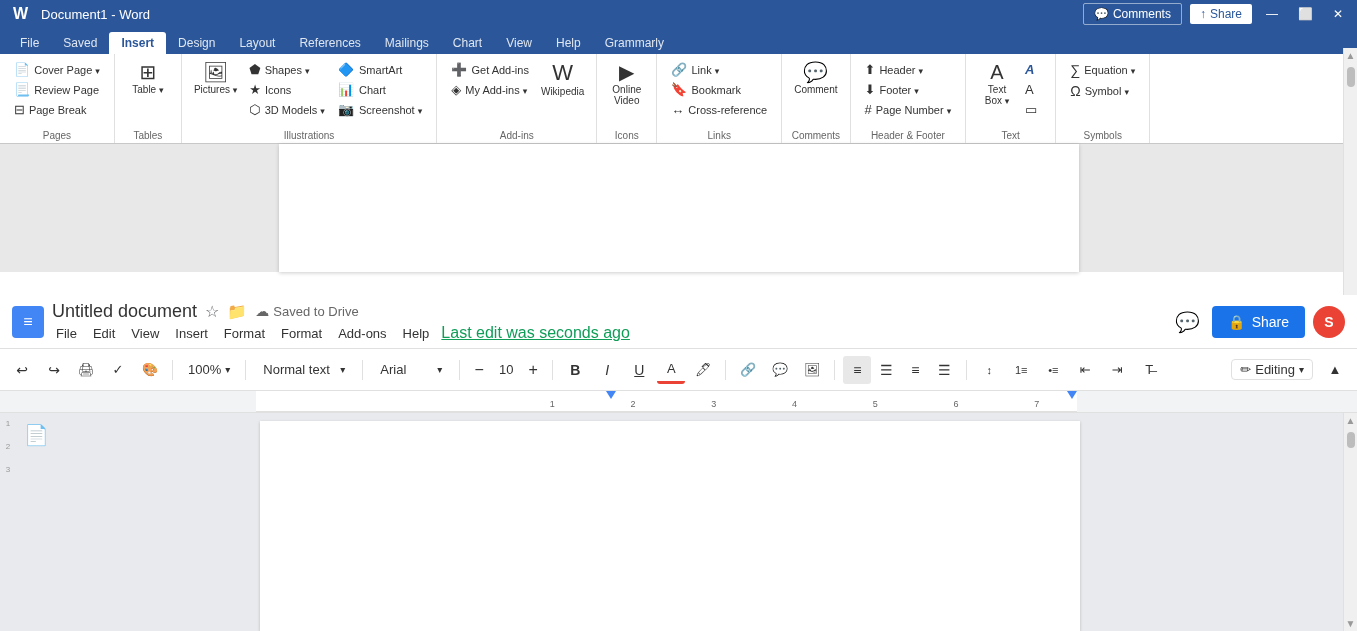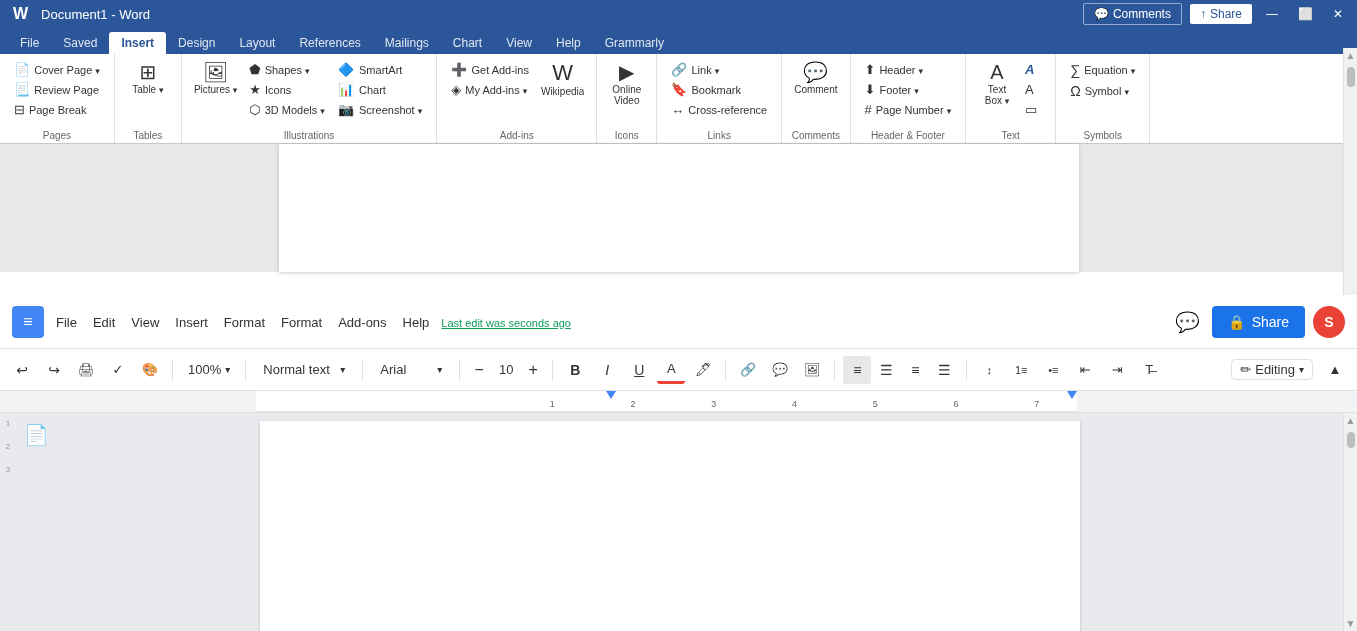--- a/index.html
+++ b/index.html
@@ -169,21 +169,21 @@
     .gdocs-doc-title { font-size: 18px; color: #333; font-weight: 400; }
     .gdocs-subtitle-row { display: flex; align-items: center; gap: 8px; margin-top: 2px; }
     .gdocs-menu-item {
       font-size: 13px;
       color: #333;
       cursor: pointer;
       padding: 2px 4px;
       border-radius: 2px;
     }
     .saved-text { font-size: 13px; color: #666; display: flex; align-items: center; gap: 4px; }
-    .last-edit-text { font-size: 11px; color: #0f9d58; text-decoration: underline; cursor: pointer; }
+    .last-edit-text { font-size: 16px; color: #0f9d58; text-decoration: underline; cursor: pointer; }
     .gdocs-titlebar-right { display: flex; align-items: center; gap: 8px; }
     .gdocs-comments-btn {
       background: transparent;
       border: none;
       cursor: pointer;
       font-size: 20px;
       color: #5f6368;
       padding: 4px;
     }
     .gdocs-share-btn {
@@ -628,20 +628,29 @@
 
 </div>
 
 <div class="gdocs-section">
 
   <div class="gdocs-titlebar">
     <div class="gdocs-logo">
       <span>≡</span>
     </div>
     <div class="gdocs-title-area">
+      <div style="display:flex; align-items:center; gap:8px;">
+        <span class="gdocs-doc-title">Untitled document</span>
+        <span style="font-size:16px; color:#5f6368; cursor:pointer;">☆</span>
+        <span style="font-size:16px; color:#5f6368; cursor:pointer;">📁</span>
+        <span class="saved-text">
+          <span style="font-size:14px;">☁</span>
+          <span>Saved to Drive</span>
+        </span>
+      </div>
       <div class="gdocs-subtitle-row">
         <span class="gdocs-menu-item">File</span>
         <span class="gdocs-menu-item">Edit</span>
         <span class="gdocs-menu-item">View</span>
         <span class="gdocs-menu-item">Insert</span>
         <span class="gdocs-menu-item">Format</span>
         <span class="gdocs-menu-item">Format</span>
         <span class="gdocs-menu-item">Add-ons</span>
         <span class="gdocs-menu-item">Help</span>
         <span class="last-edit-text">Last edit was seconds ago</span>

